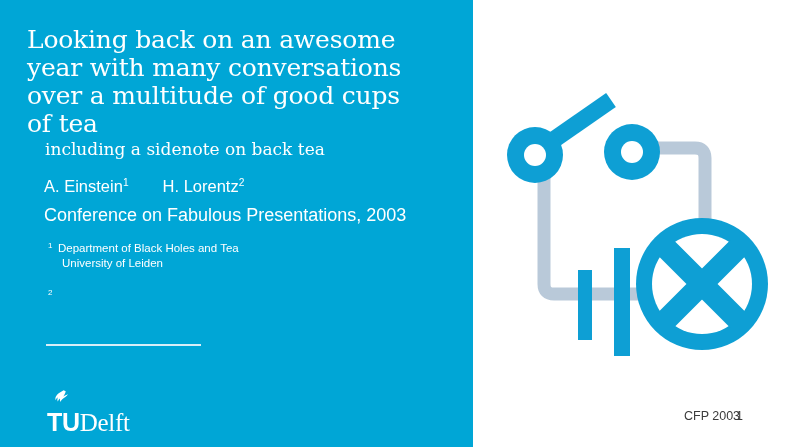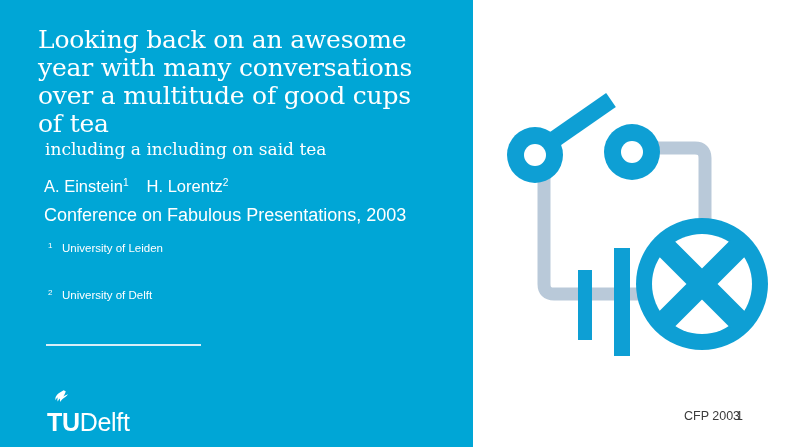--- a/index.html
+++ b/index.html
@@ -27,21 +27,21 @@
     position: absolute;
     left: 0;
     top: 0;
     width: 473px;
     height: 447px;
     background: #00a6d6;
   }
 
   #title {
     position: absolute;
-    left: 38px;
+    left: 27px;
     top: 26px;
     width: 400px;
     color: #ffffff;
     font-family: "DejaVu Serif", "Liberation Serif", serif;
     font-size: 25px;
     line-height: 28px;
     font-weight: 400;
     letter-spacing: -0.2px;
   }
 
@@ -60,21 +60,21 @@
   #authors {
     position: absolute;
     left: 44px;
     top: 176px;
     color: #ffffff;
     font-size: 16.5px;
     line-height: 21px;
     white-space: nowrap;
   }
   #authors .author {
-    margin-right: 18px;
+    margin-right: 34px;
   }
   #authors .author:last-child { margin-right: 8px; }
   sup {
     font-size: 0.62em;
     vertical-align: super;
     line-height: 0;
   }
 
   #conference {
     position: absolute;
@@ -140,20 +140,21 @@
     line-height: 25px;
     letter-spacing: -0.3px;
     position: relative;
     top: 9px;
   }
   #logo-text .tu {
     font-weight: 700;
   }
   #logo-text .delft {
     font-weight: 400;
+    font-family: Liberation Serif, serif;
   }
 
   
   #graphic {
     position: absolute;
     left: 497px;
     top: 86px;
     width: 280px;
     height: 270px;
   }
@@ -183,39 +184,39 @@
 </style>
 </head>
 <body>
 
 <div id="slide">
 
   <div id="blue-panel">
 
     <div id="title">Looking back on an awesome year with many conversations over a multitude of good cups of tea</div>
 
-    <div id="subtitle">including a including on said tea</div>
+    <div id="subtitle">including a sidenote on back tea</div>
 
     <div id="authors">
       <span class="author"><span>A. Einstein</span><sup>1</sup></span><span class="author"><span>H. Lorentz</span><sup>2</sup></span>
     </div>
 
     <div id="conference">Conference on Fabulous Presentations, 2003</div>
 
     <div class="affiliation" id="affiliation-1">
       <span class="marker">1</span>
       <div class="lines">
+        <div class="l1">Department of Black Holes and Tea</div>
         <div class="l2">University of Leiden</div>
       </div>
     </div>
 
     <div class="affiliation" id="affiliation-2">
       <span class="marker">2</span>
       <div class="lines">
-        <div class="l2">University of Delft</div>
       </div>
     </div>
 
     <div id="rule"></div>
 
     <div id="logo">
       <svg id="logo-flame" viewBox="0 0 16 15">
         <path d="M10.6 0.2 C8.6 1.4 6.0 2.8 4.3 4.6 C2.6 6.4 2.0 8.4 2.6 10.2 C3.0 9.0 3.8 8.0 4.9 7.2 C4.3 8.6 4.2 10.0 4.8 11.4 C5.2 10.2 6.0 9.3 7.0 8.6 C6.7 9.8 6.9 10.9 7.6 11.9 C7.8 10.8 8.4 9.9 9.3 9.2 C11.4 7.6 13.6 6.4 15.0 4.3 C13.3 4.9 11.7 5.6 10.2 6.6 C11.4 5.0 12.3 3.2 12.7 1.2 C12.0 0.7 11.3 0.4 10.6 0.2 Z" fill="#ffffff"></path>
       </svg>
       <div id="logo-text"><span class="tu">TU</span><span class="delft">Delft</span></div>

